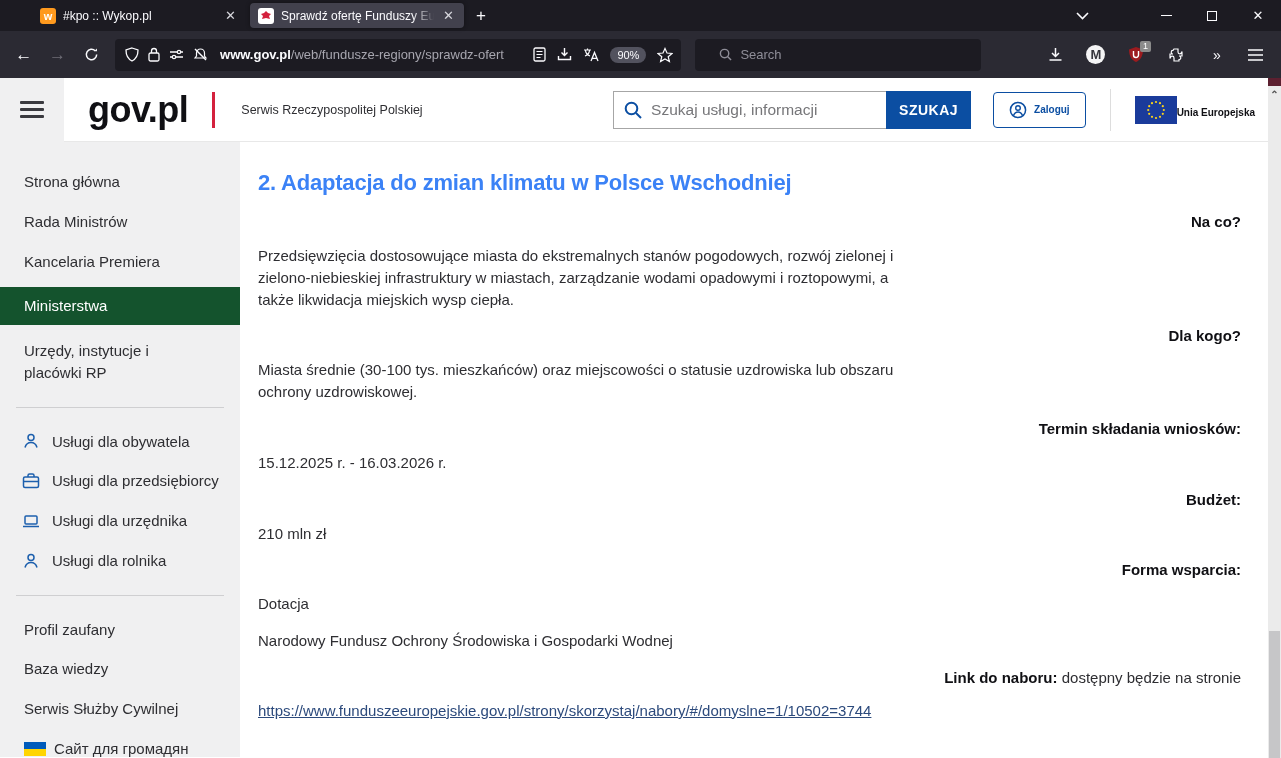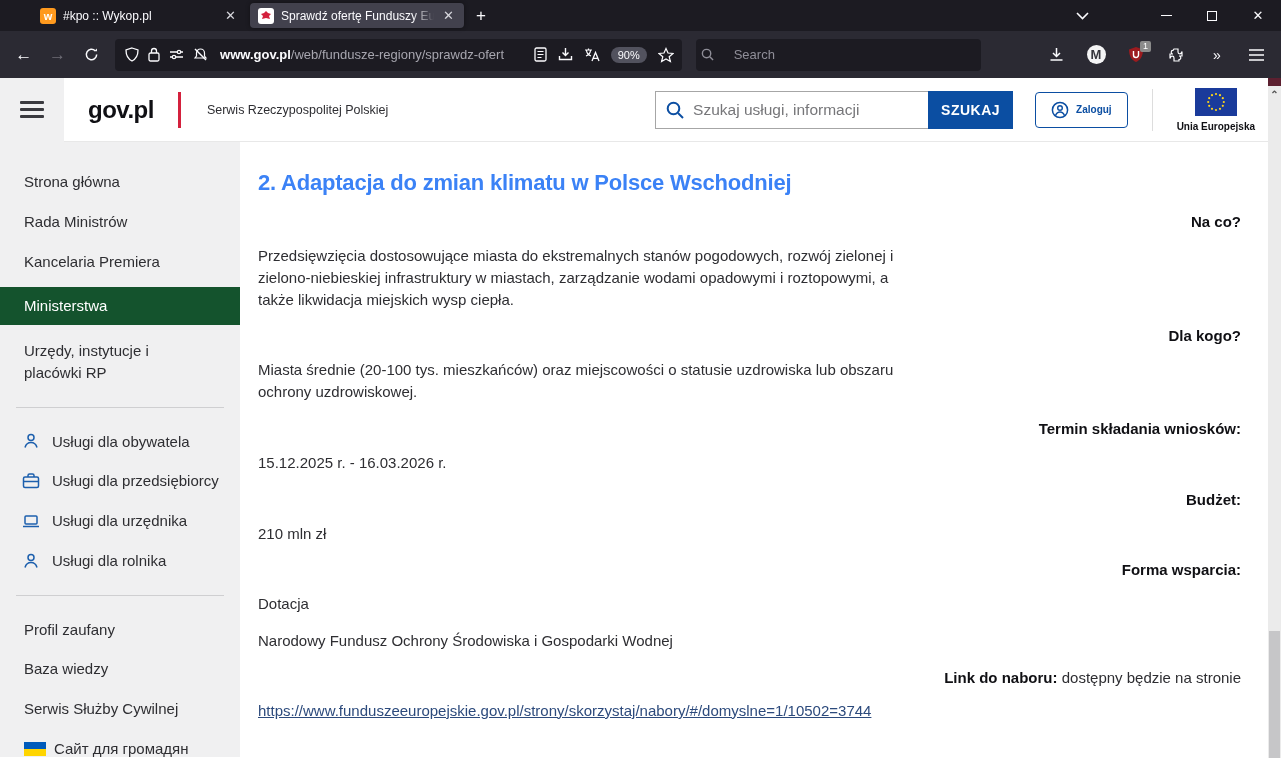--- a/index.html
+++ b/index.html
@@ -33,49 +33,49 @@
   .urlbar { height:32px; background:#1c1b22; border-radius:4px; display:flex; align-items:center; margin:0 4px 0 6px;
             width:572px; padding:0 8px; color:#fbfbfe; }
   .urlbar .site-icons { display:flex; align-items:center; gap:9px; padding:0 6px 0 2px; color:#fbfbfe; }
   .url-text { flex:1; font-size:13px; white-space:nowrap; overflow:hidden; position:relative; margin-left:6px; }
   .url-host { color:#fbfbfe; font-weight:bold; }
   .url-path { color:#a7a6af; }
   .url-text .fade { position:absolute; right:0; top:0; bottom:0; width:26px; background:linear-gradient(to right, rgba(28,27,34,0), #1c1b22); }
   .urlbar .page-actions { display:flex; align-items:center; gap:11px; padding-left:6px; color:#fbfbfe; }
   .zoom-badge { background:#52525e; color:#fbfbfe; font-size:11px; border-radius:9px; padding:2px 7px; }
   .browser-search { height:32px; width:288px; background:#1c1b22; border-radius:4px; display:flex; align-items:center;
-                    gap:20px; padding:0 5px; margin-left:8px; }
+                    gap:8px; padding:0 24px; margin-left:8px; }
   .browser-search input { background:transparent; border:none; outline:none; color:#fbfbfe; font-size:13px; width:200px; font-family:inherit; }
   .browser-search input::placeholder { color:#8f8e98; }
   .toolbar-icons { display:flex; align-items:center; margin-left:56px; gap:6px; }
   .tool-btn { width:34px; height:30px; display:flex; align-items:center; justify-content:center; color:#fbfbfe; position:relative; border-radius:4px; }
   .m-circle { width:19px; height:19px; border-radius:50%; background:#f4f4f5; color:#35353c; font-size:13px; font-weight:bold;
               display:flex; align-items:center; justify-content:center; }
   .ext-badge { position:absolute; top:1px; right:2px; background:#8b8b8b; color:#fff; font-size:9px; border-radius:2px; padding:0 3px; line-height:11px; }
   .chev2 { font-size:14px; letter-spacing:-2px; }
 
   
   .page { position:relative; height:680px; background:#fff; }
   .gov-header { height:64px; display:flex; align-items:center; background:#fff; border-bottom:1px solid #e8e8e8; }
   .menu-block { width:64px; height:64px; background:#f0f0f1; display:flex; align-items:center; justify-content:center; flex:0 0 64px; }
   .hamb { width:24px; }
   .hamb span { display:block; height:2.5px; background:#3a3a3f; margin:4.5px 0; border-radius:1px; }
-  .gov-logo { font-size:24px; font-weight:bold; color:#101014; margin-left:24px; letter-spacing:-0.5px; }
+  .gov-logo { font-size:36px; font-weight:bold; color:#101014; margin-left:24px; letter-spacing:-0.5px; }
   .red-divider { width:3px; height:36px; background:#d4213d; margin:0 26px 0 24px; }
   .tagline { font-size:12.5px; color:#2e2e32; }
   .header-right { margin-left:auto; display:flex; align-items:center; }
   .gov-search { display:flex; height:38px; }
   .gov-search-box { width:273px; border:1px solid #a6a6a6; border-right:none; background:#fff; display:flex; align-items:center; padding:0 10px; gap:9px; }
   .gov-search-box input { border:none; outline:none; font-size:15.5px; color:#333; width:210px; font-family:inherit; }
   .gov-search-box input::placeholder { color:#767679; }
   .szukaj-btn { width:85px; background:#0b4ea2; color:#fff; font-weight:bold; font-size:14px; border:none; letter-spacing:0.5px; font-family:inherit; }
   .zaloguj-btn { margin-left:22px; height:36px; padding:0 15px; border:1px solid #0b4ea2; border-radius:4px; background:#fff;
                  color:#0b4ea2; font-size:10px; font-weight:bold; display:flex; align-items:center; gap:7px; font-family:inherit; }
   .header-vdivider { width:1px; height:42px; background:#ddd; margin:0 24px; }
-  .eu-block { display:flex; flex-direction:column; align-items:center; margin-right:26px; }
+  .eu-block { display:flex; flex-direction:row; align-items:center; margin-right:26px; }
   .eu-flag { width:42px; height:28px; background:#1a3b9b; position:relative; }
   .eu-label { font-size:10px; font-weight:bold; color:#101014; margin-top:5px; }
 
   .page-body { display:flex; height:615px; }
   .sidebar { width:240px; background:#f0f0f1; flex:0 0 240px; padding-top:20px; }
   .side-item { font-size:15px; color:#2e2e32; padding:9px 12px 9px 24px; line-height:1.45; cursor:pointer; }
   .side-item.active { background:#14532d; color:#fff; padding-top:8px; padding-bottom:8px; margin:6px 0; }
   .side-divider { height:1px; background:#cfcfd1; margin:14px 16px; }
   .side-item.iconic { display:flex; align-items:center; gap:12px; padding-left:22px; }
   .side-icon { color:#1c5fad; display:flex; flex:0 0 18px; }
@@ -337,21 +337,21 @@
       </div>
     </div>
 
     <div class="content">
       <h1>2. Adaptacja do zmian klimatu w Polsce Wschodniej</h1>
 
       <div class="sec-h">Na co?</div>
       <div class="sec-p">Przedsięwzięcia dostosowujące miasta do ekstremalnych stanów pogodowych, rozwój zielonej i zielono-niebieskiej infrastruktury w miastach, zarządzanie wodami opadowymi i roztopowymi, a także likwidacja miejskich wysp ciepła.</div>
 
       <div class="sec-h">Dla kogo?</div>
-      <div class="sec-p">Miasta średnie (20-100 tys. mieszkańców) oraz miejscowości o statusie uzdrowiska lub obszaru ochrony uzdrowiskowej.</div>
+      <div class="sec-p">Miasta średnie (30-100 tys. mieszkańców) oraz miejscowości o statusie uzdrowiska lub obszaru ochrony uzdrowiskowej.</div>
 
       <div class="sec-h">Termin składania wniosków:</div>
       <div class="sec-p">15.12.2025 r. -  16.03.2026 r.</div>
 
       <div class="sec-h">Budżet:</div>
       <div class="sec-p">210 mln zł</div>
 
       <div class="sec-h">Forma wsparcia:</div>
       <div class="sec-p">Dotacja</div>
 

